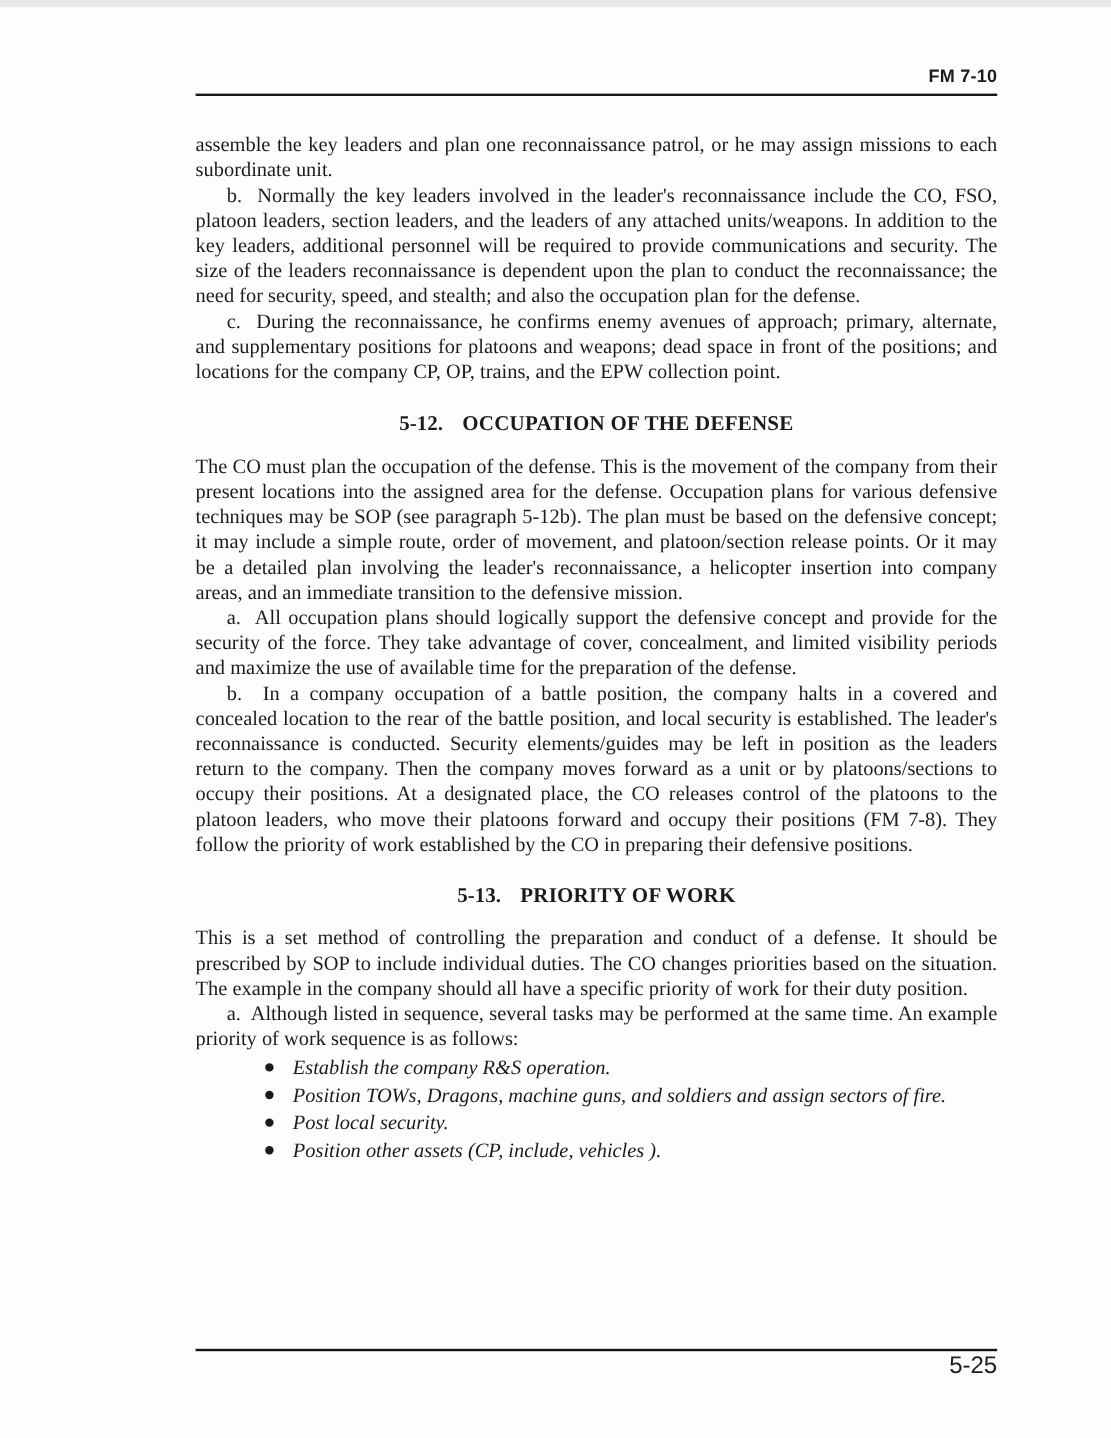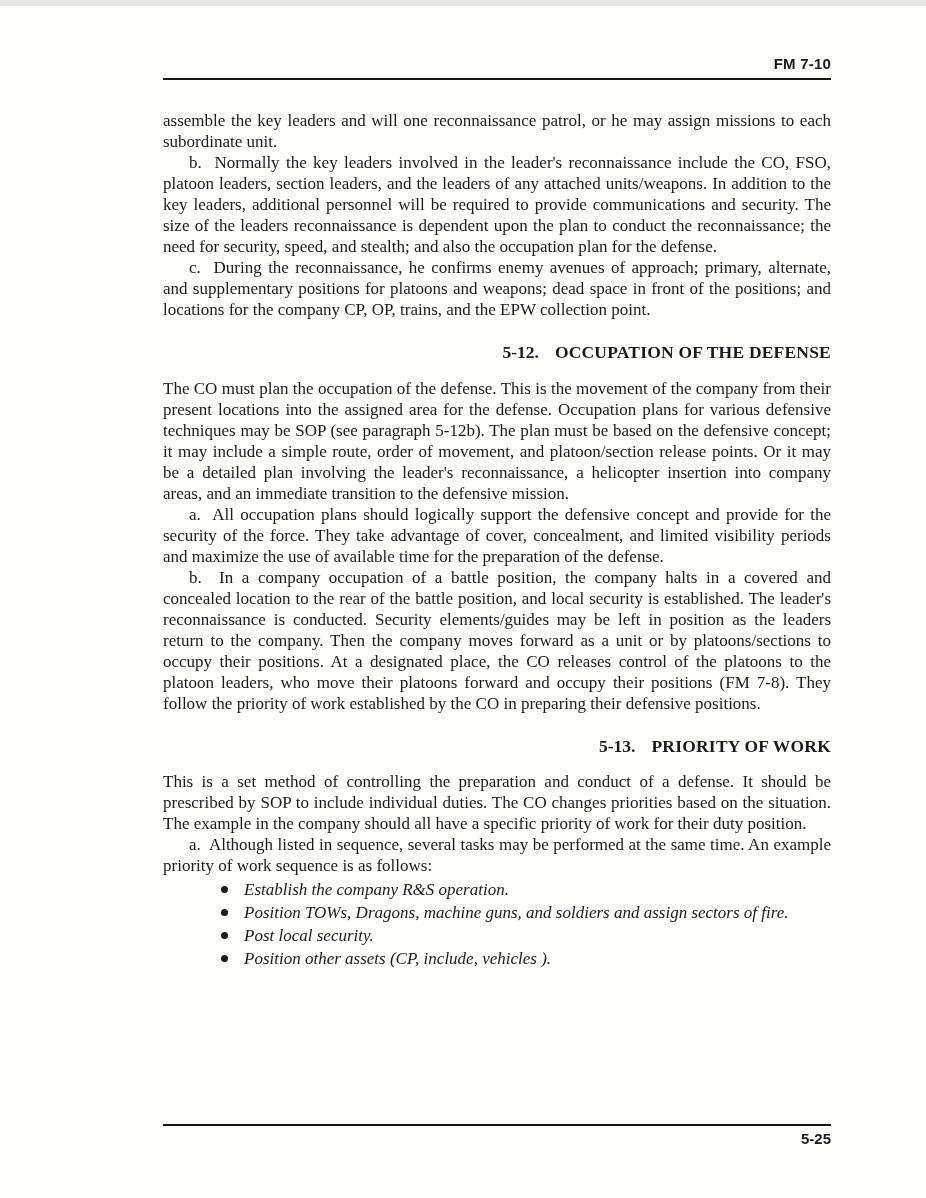--- a/index.html
+++ b/index.html
@@ -49,21 +49,21 @@
     margin: 0;
   }
   .content p.lettered {
     text-indent: 26px;
   }
   .section-heading {
     margin-top: 22px;
     font-weight: bold;
     font-size: 17.5px;
     line-height: 21px;
-    text-align: right;
+    text-align: center;
   }
   .section-heading .h-num {
     display: inline-block;
   }
   .section-heading .h-title {
     display: inline-block;
     margin-left: 16px;
     letter-spacing: 0.2px;
   }
   
@@ -97,37 +97,37 @@
     top: 1118px;
     left: 163px;
     width: 668px;
     padding-top: 4px;
     border-top: 2.5px solid #161616;
   }
   .page-number {
     display: block;
     text-align: right;
     font-family: "Liberation Sans", sans-serif;
-    font-weight: bold;
-    font-size: 15px;
+    font-weight: normal;
+    font-size: 20px;
     line-height: 17px;
   }
 </style>
 </head>
 <body>
 
 <div class="page">
 
   <div class="header">
     <span class="doc-id">FM 7-10</span>
   </div>
 
   <div class="content">
 
-    <p>assemble the key leaders and will one reconnaissance patrol, or he may assign missions to each subordinate unit.</p>
+    <p>assemble the key leaders and plan one reconnaissance patrol, or he may assign missions to each subordinate unit.</p>
 
     <p class="lettered">b.&nbsp; Normally the key leaders involved in the leader's reconnaissance include the CO, FSO, platoon leaders, section leaders, and the leaders of any attached units/weapons. In addition to the key leaders, additional personnel will be required to provide communications and security. The size of the leaders reconnaissance is dependent upon the plan to conduct the reconnaissance; the need for security, speed, and stealth; and also the occupation plan for the defense.</p>
 
     <p class="lettered">c.&nbsp; During the reconnaissance, he confirms enemy avenues of approach; primary, alternate, and supplementary positions for platoons and weapons; dead space in front of the positions; and locations for the company CP, OP, trains, and the EPW collection point.</p>
 
     <h2 class="section-heading"><span class="h-num">5-12.</span><span class="h-title">OCCUPATION OF THE DEFENSE</span></h2>
 
     <p>The CO must plan the occupation of the defense. This is the movement of the company from their present locations into the assigned area for the defense. Occupation plans for various defensive techniques may be SOP (see paragraph 5-12b). The plan must be based on the defensive concept; it may include a simple route, order of movement, and platoon/section release points. Or it may be a detailed plan involving the leader's reconnaissance, a helicopter insertion into company areas, and an immediate transition to the defensive mission.</p>
 
     <p class="lettered">a.&nbsp; All occupation plans should logically support the defensive concept and provide for the security of the force. They take advantage of cover, concealment, and limited visibility periods and maximize the use of available time for the preparation of the defense.</p>

